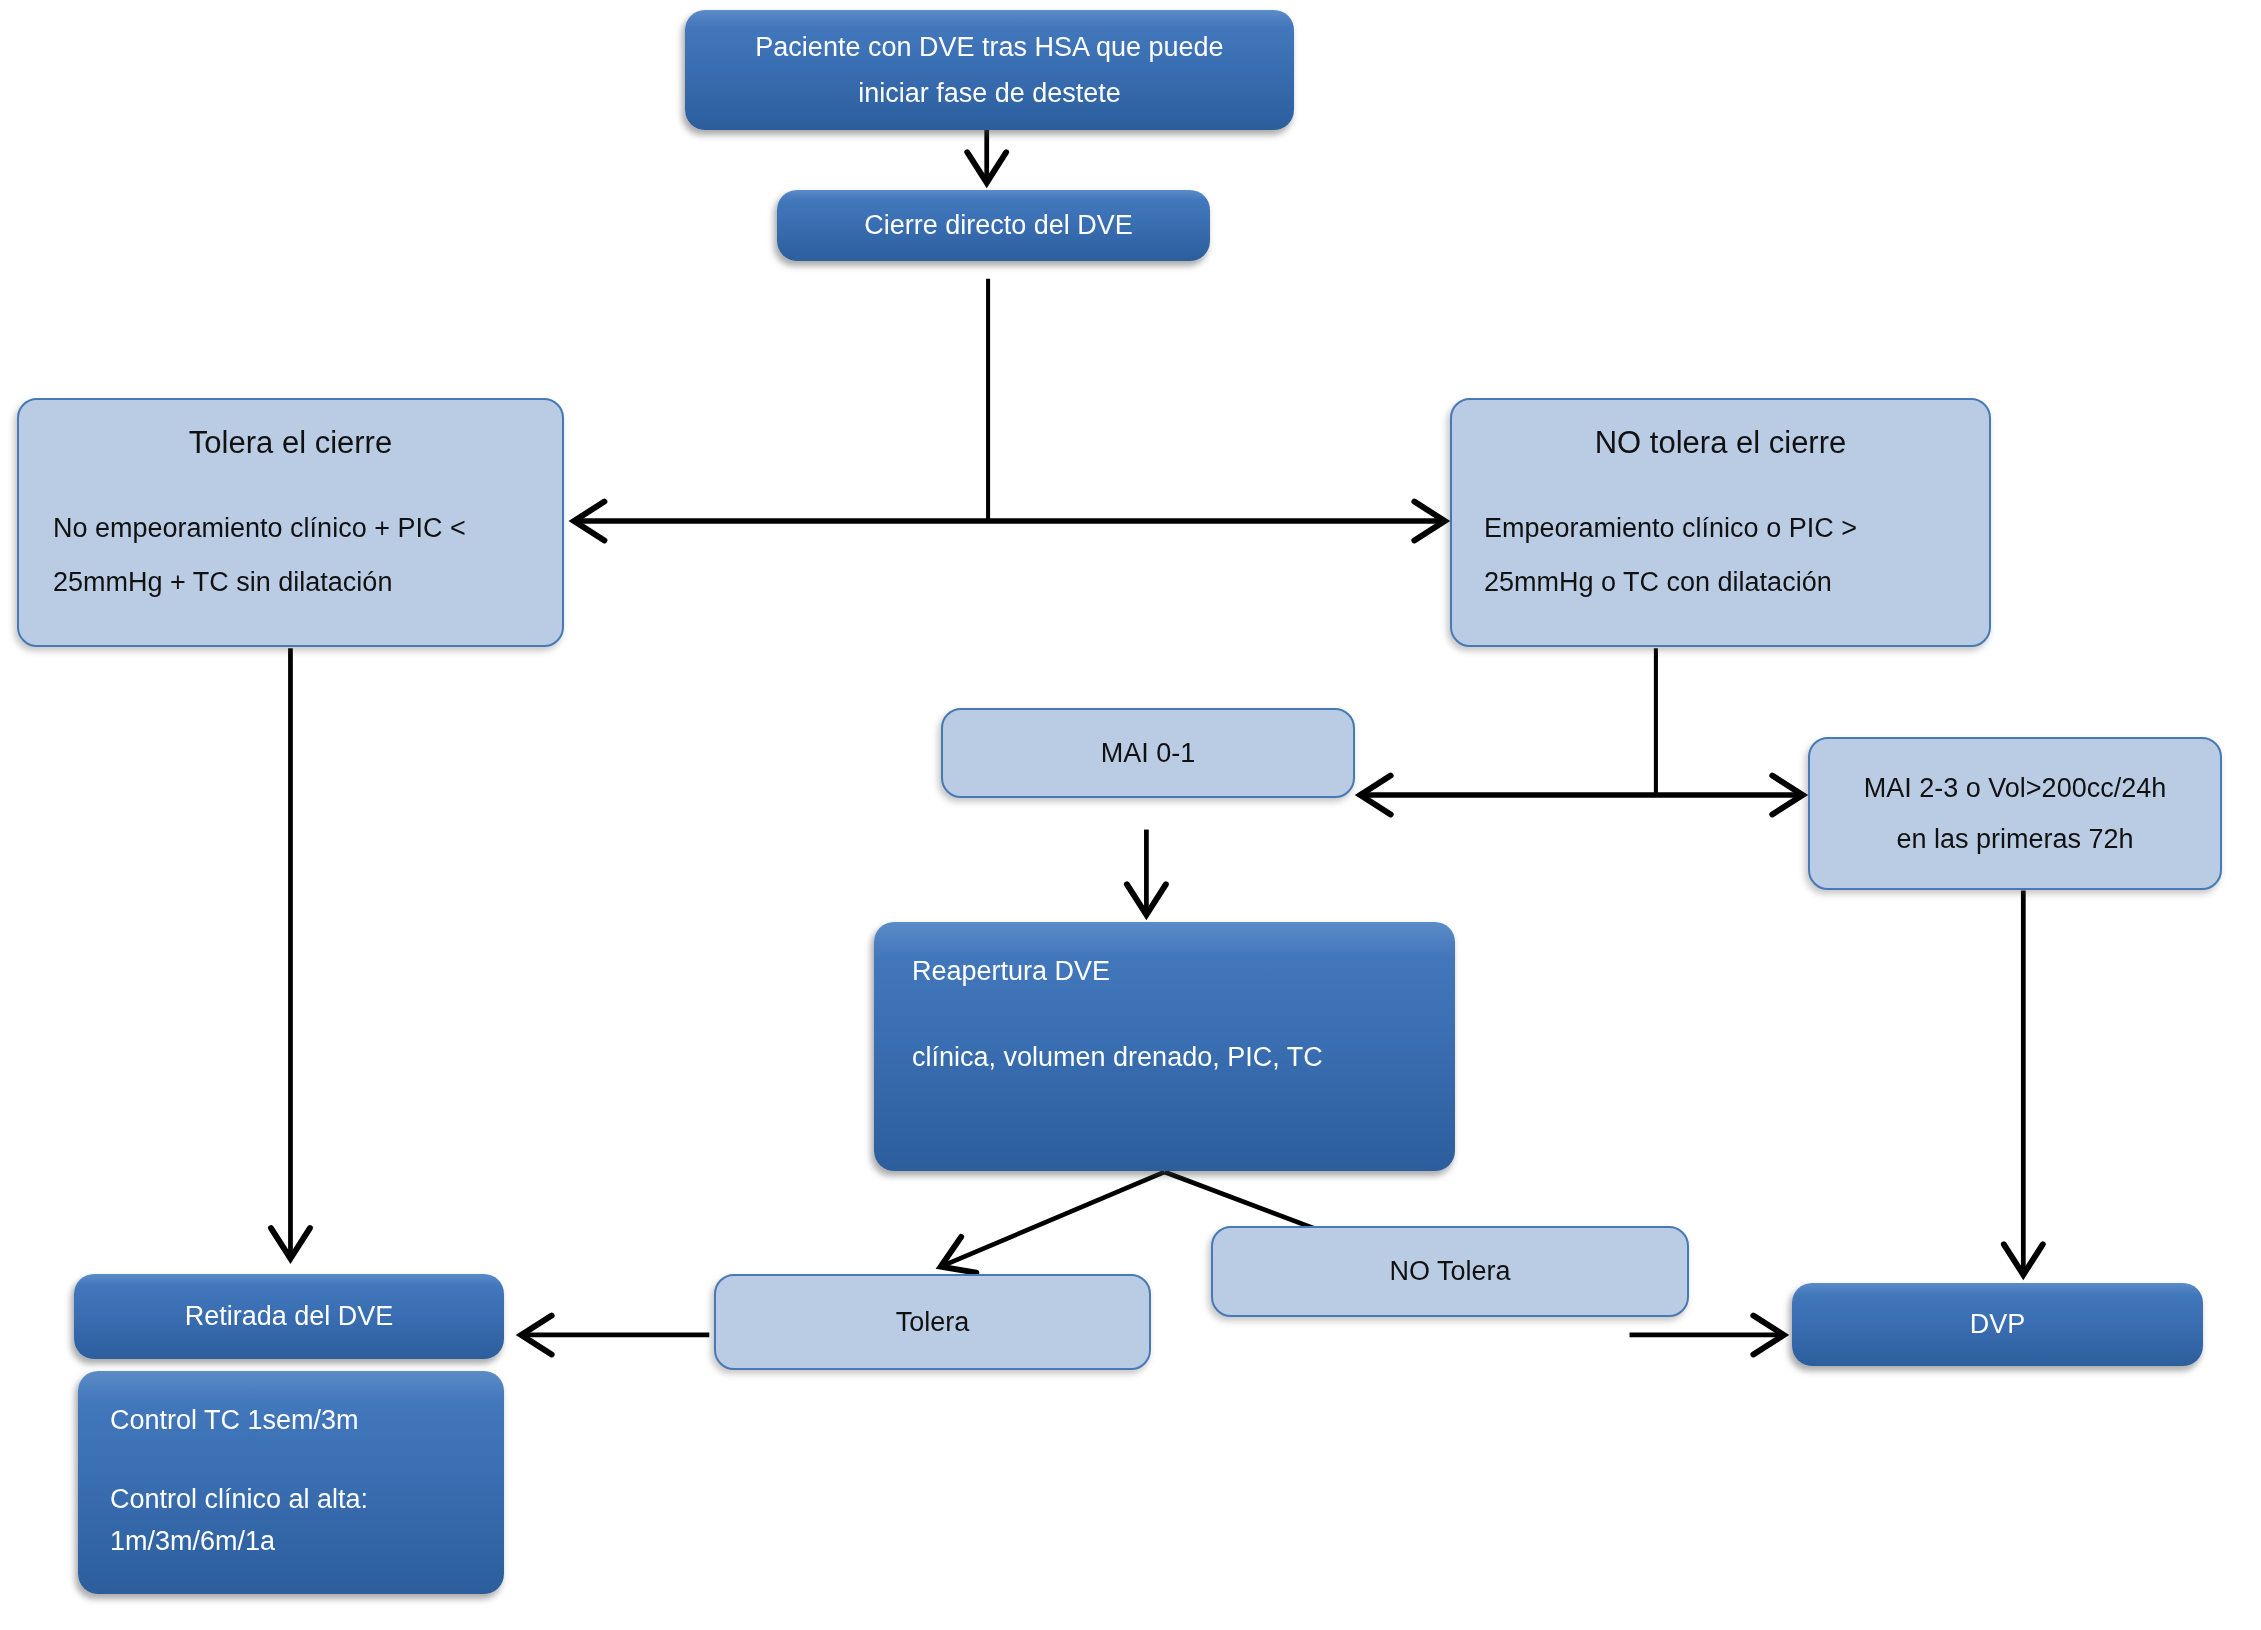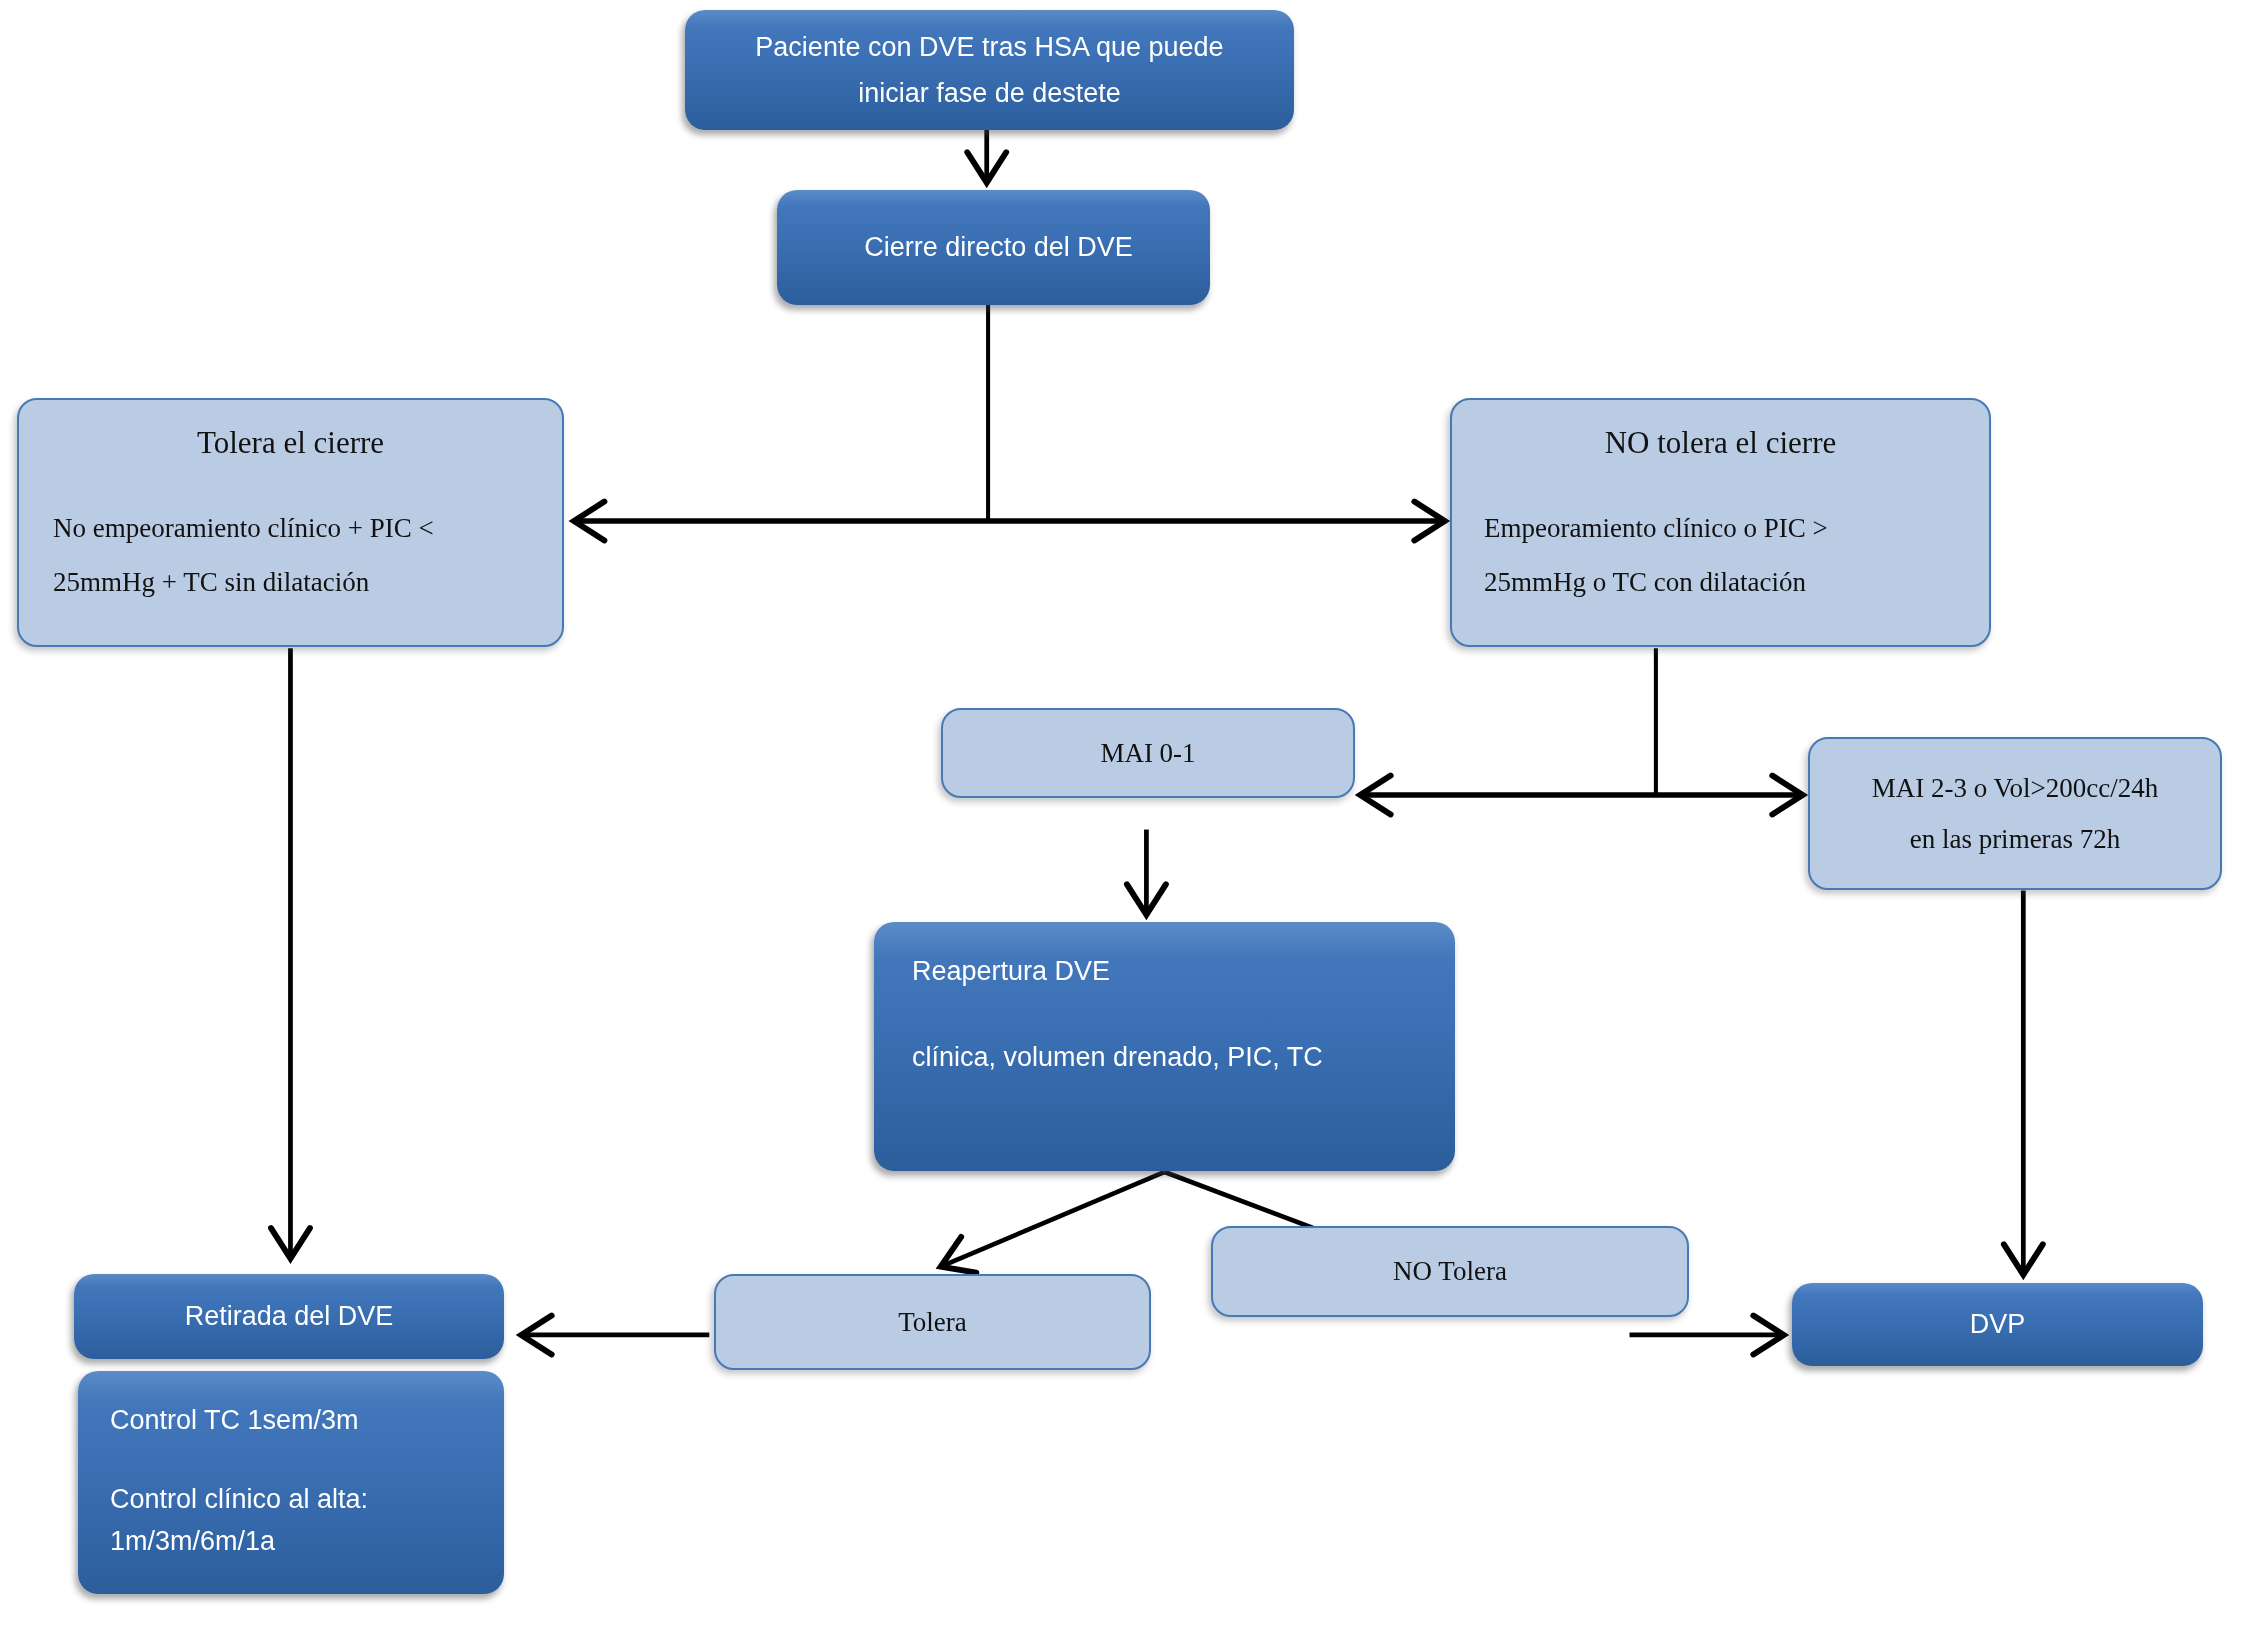--- a/index.html
+++ b/index.html
@@ -18,36 +18,35 @@
   .dark{
     background:linear-gradient(180deg,#5b8cc8 0%,#4377bc 14%,#3a6fb3 45%,#2c5e9c 100%);
     color:#ffffff;
     box-shadow:-2.7px 4.7px 6.8px rgba(70,70,70,.45);
   }
   .light{
     background:#b9cce4;
     border:2px solid #4779b5;
     color:#111111;
     box-shadow:-2.7px 4px 6px rgba(70,70,70,.30);
-    font-family:Liberation Serif, serif;
   }
   .flex-center{
     display:flex;flex-direction:column;
     align-items:center;justify-content:center;
     text-align:center;
   }
   .node-title{font-size:31px;line-height:38px;text-align:center;}
   .node-title-left{font-size:27px;line-height:34px;text-align:left;}
   .node-body{margin-top:39px;font-size:27px;line-height:54px;text-align:left;}
   .node-body-dark{margin-top:43px;font-size:27px;line-height:53px;text-align:left;}
   .fs40{font-size:27px;}
   .lh68{line-height:46px;}
   .lh76{line-height:51px;}
   #node-paciente{left:685px;top:10px;width:609px;height:120px;}
-  #node-cierre{left:777px;top:190px;width:433px;height:115px;padding-left:10px;}
+  #node-cierre{left:777px;top:190px;width:433px;height:71px;padding-left:10px;}
   #node-tolera-cierre{left:17px;top:398px;width:547px;height:249px;padding:24px 34px;}
   #node-no-tolera-cierre{left:1450px;top:398px;width:541px;height:249px;padding:24px 32px;}
   #node-mai01{left:941px;top:708px;width:414px;height:90px;}
   #node-mai23{left:1808px;top:737px;width:414px;height:153px;}
   #node-reapertura{left:874px;top:922px;width:581px;height:249px;padding:32px 38px;}
   #node-retirada{left:74px;top:1274px;width:430px;height:85px;}
   #node-control{left:78px;top:1371px;width:426px;height:223px;padding:28px 32px;font-size:27px;line-height:42px;text-align:left;}
   #node-control .para2{margin-top:37px;}
   #node-tolera{left:714px;top:1274px;width:437px;height:96px;}
   #node-no-tolera{left:1211px;top:1226px;width:478px;height:91px;}

